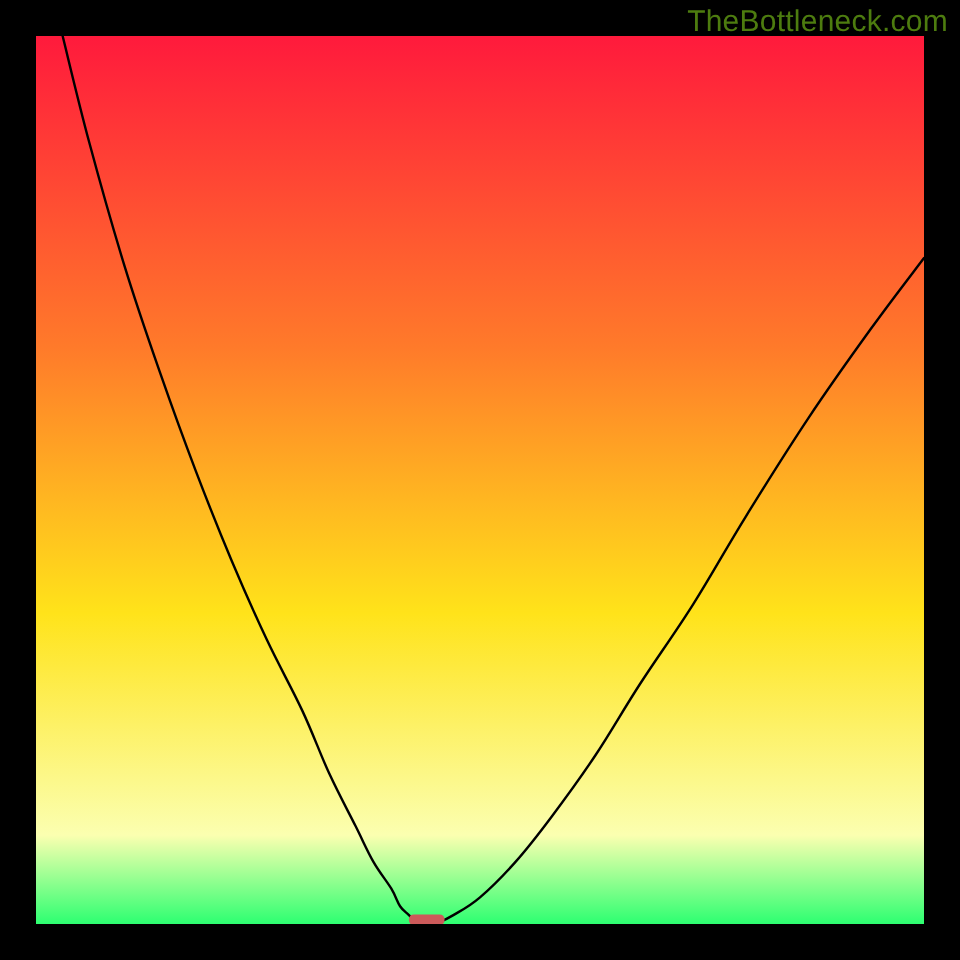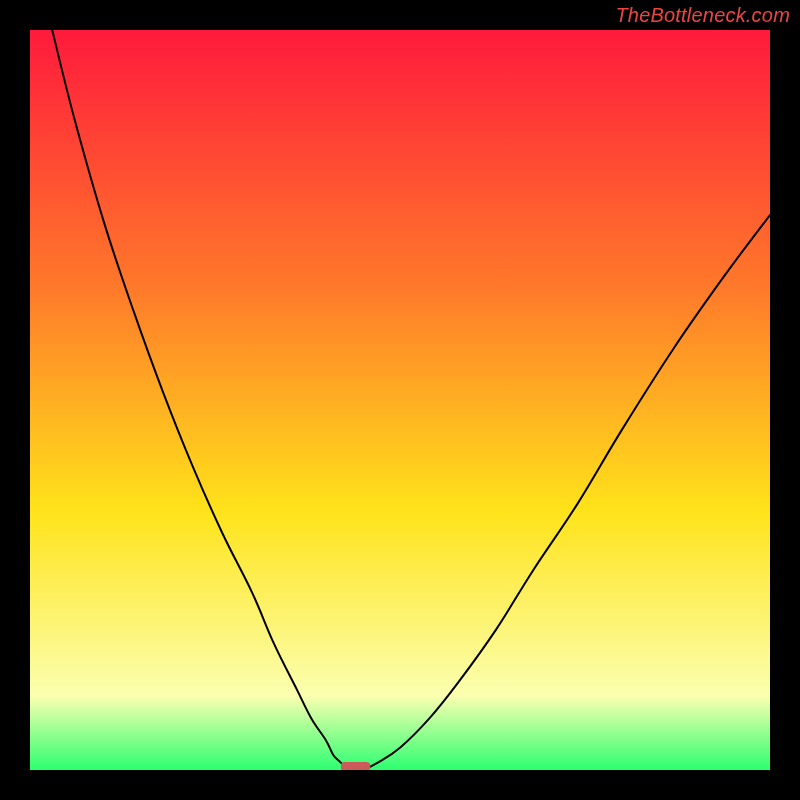--- a/index.html
+++ b/index.html
@@ -16,26 +16,25 @@
     top: 0;
     left: 0;
     width: 800px;
     height: 800px;
     background: #000;
   }
   .watermark {
     position: absolute;
     top: 4px;
     right: 10px;
-    color: #ef4444;
-    font-size: 20px;
+    color: #4d7c0f;
+    font-size: 25px;
     font-weight: 500;
     letter-spacing: 0.2px;
     user-select: none;
-    font-style: italic;
   }
   svg.plot {
     position: absolute;
     top: 30px;
     left: 30px;
     width: 740px;
     height: 740px;
     display: block;
   }
   .curve {

